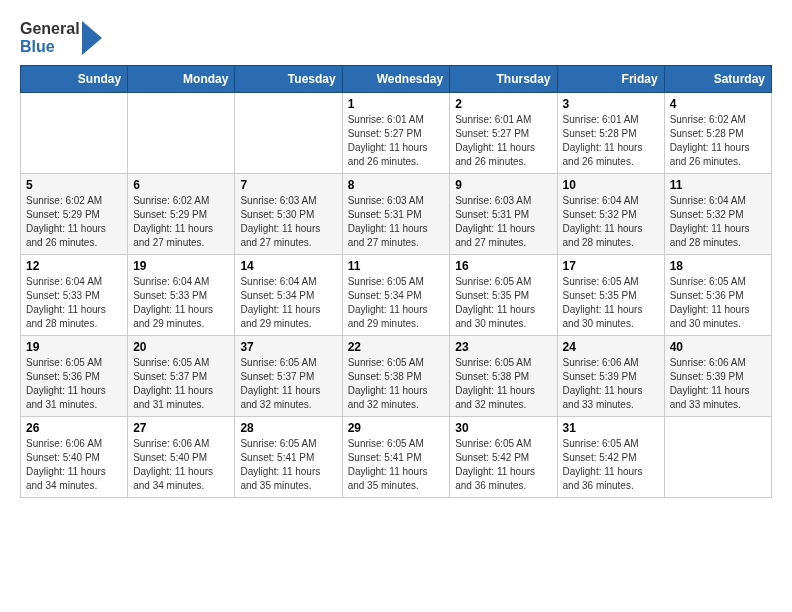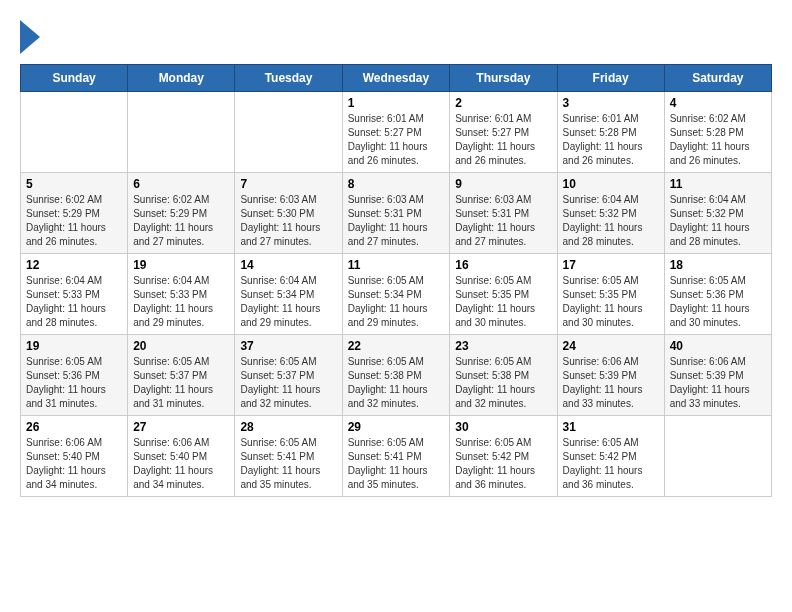--- a/index.html
+++ b/index.html
@@ -34,21 +34,21 @@
       color: #444;
     }
     .calendar {
       width: 100%;
       border-collapse: collapse;
       font-size: 11px;
     }
     .calendar th {
       background-color: #2b6cb0;
       color: #fff;
-      text-align: center;
+      text-align: right;
       padding: 6px 6px;
       font-size: 12px;
       font-weight: bold;
       border: 1px solid #1a4a80;
       margin-top: 44px;
     }
     .calendar td {
       vertical-align: top;
       border: 1px solid #ccc;
       padding: 4px 5px;
@@ -73,20 +73,24 @@
     .empty-cell {
       background: #fff !important;
     }
   </style>
 </head>
 <body>
 
 <div class="header">
   <div class="logo">
   <div style="display:flex;align-items:center;gap:2px;">
+    <div style="display:flex;flex-direction:column;align-items:flex-start;">
+      <span style="font-size:16px;font-weight:bold;color:#333;line-height:1.1;">General</span>
+      <span style="font-size:16px;font-weight:bold;color:#2b6cb0;line-height:1.1;">Blue</span>
+    </div>
     <svg width="20" height="34" viewBox="0 0 20 34">
       <polygon points="0,0 20,17 0,34" fill="#2b6cb0"></polygon>
     </svg>
   </div>
 </div>
   <div class="title-block">
     <div class="month-title"></div>
     <div class="subtitle"></div>
   </div>
 </div>

